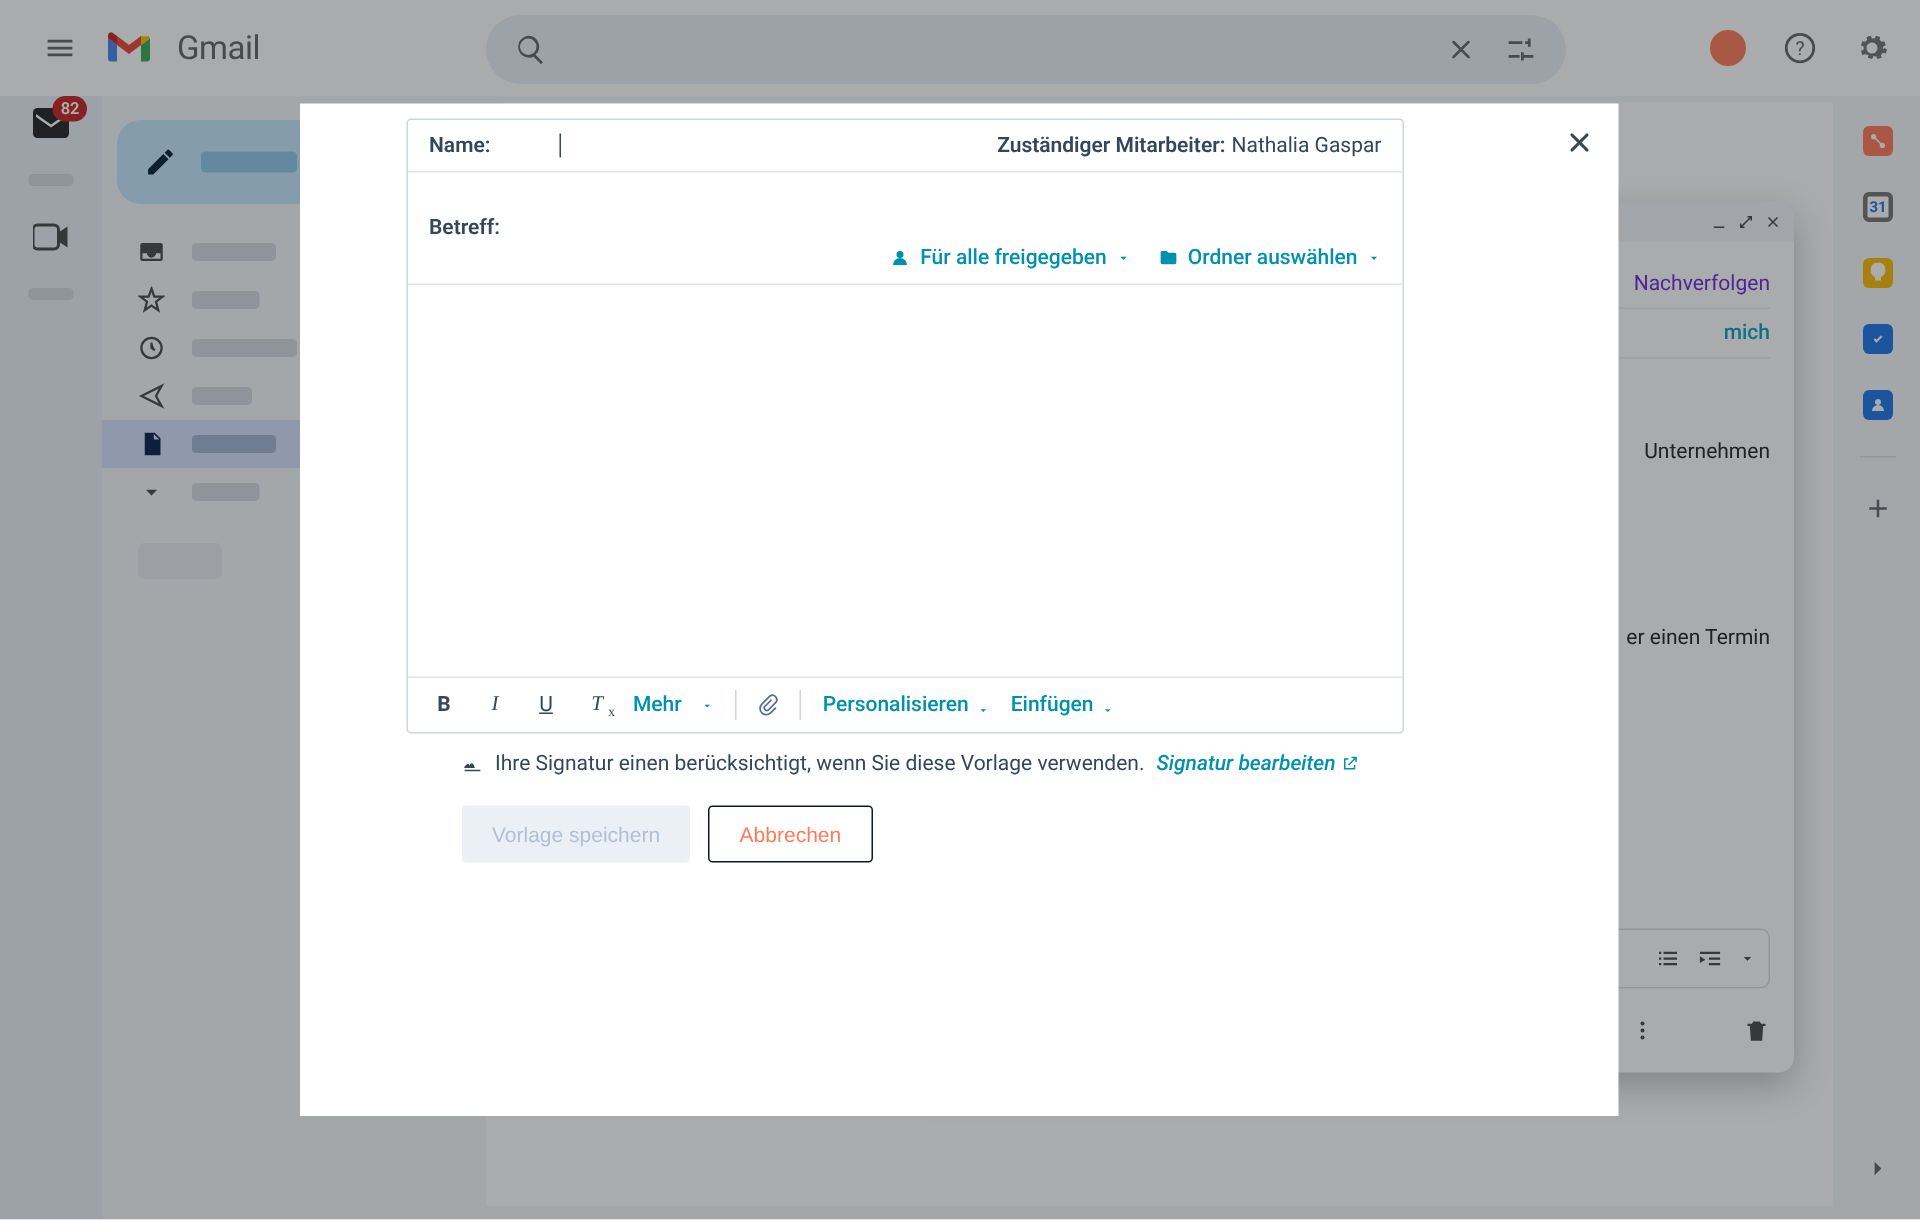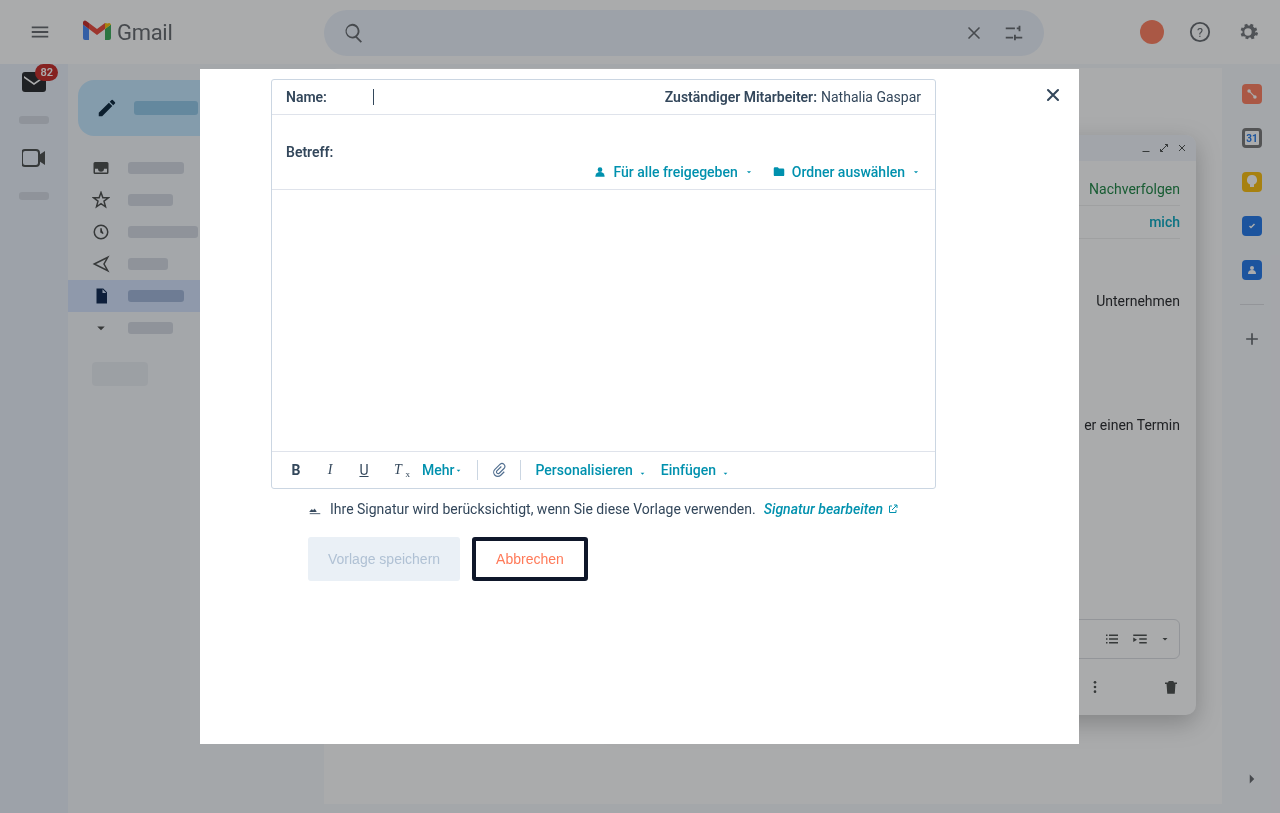--- a/index.html
+++ b/index.html
@@ -22,23 +22,23 @@
     padding: 0 16px;
     background: #ffffff;
   }
   .hamburger {
     width: 48px; height: 48px;
     display: flex; align-items: center; justify-content: center;
     border-radius: 50%;
     color: #5f6368;
   }
   .gmail-logo {
-    display: flex; 
-    margin-left: 19px;
-    gap: 6px;
+    display: flex; align-items: center;
+    margin-left: 8px;
+    gap: 18px;
   }
   .gmail-logo-text {
     font-size: 22px;
     color: #5f6368;
     font-weight: 400;
     letter-spacing: -0.3px;
   }
   .search-bar {
     position: absolute;
     left: 324px;
@@ -235,21 +235,21 @@
     color: #202124;
     flex: 1;
   }
   .cw-row {
     display:flex;
     justify-content: flex-end;
     gap: 16px;
     padding: 8px 0;
   }
   .cw-row .tab {
-    color: #15803d;
+    color: #6d28d9;
   }
   .cw-link { color: #00a4bd; font-weight: 500; }
   .cw-text-line { padding: 4px 0; color: #202124; text-align: right; }
   .cw-toolbar {
     height: 40px;
     border: 1px solid #dadce0;
     margin: 0 16px;
     border-radius: 6px;
     display:flex;
     align-items:center;
@@ -388,21 +388,21 @@
   .mf-toolbar {
     border-top: 1px solid #dfe3eb;
     padding: 8px 14px;
     display: flex;
     align-items: center;
     gap: 14px;
     color: #33475b;
     font-size: 14px;
   }
   .mf-toolbar .tt { width: 20px; text-align: center; }
-  .mf-more { color: #0091ae; font-weight: 500; display:flex; align-items:center; gap:0; }
+  .mf-more { color: #0091ae; font-weight: 500; display:flex; align-items:center; gap:13px; }
   .mf-sep { width: 1px; height: 20px; background: #cbd6e2; }
   .mf-link-btn { color: #0091ae; font-weight: 500; display:flex; align-items:flex-end; gap:5px; }
 
   .modal-sig {
     margin: 12px 0 0 108px;
     font-size: 14px;
     color: #33475b;
     display: flex;
     align-items: center;
     gap: 8px;
@@ -419,21 +419,21 @@
     color: #b0c1d4;
     border: none;
     padding: 10px 20px;
     border-radius: 3px;
     font-size: 14px;
     font-weight: 500;
   }
   .btn-cancel {
     background: #fff;
     color: #ff7a59;
-    border: 4px solid #0f172a;
+    border: 1px solid #0f172a;
     padding: 10px 20px;
     border-radius: 3px;
     font-size: 14px;
     font-weight: 500;
   }
 
   svg { display: block; }
 </style>
 </head>
 <body>
@@ -810,21 +810,21 @@
       </span>
     </div>
   </div>
 
   <div class="modal-sig">
     <span style="color:#33475b">
       <svg width="14" height="14" viewBox="0 0 24 24">
           <path fill="currentColor" d="M3 17c3-5 5-5 6 0 1-6 3-6 5 0M3 20h18" stroke="currentColor" stroke-width="1.5"></path>
         </svg>
     </span>
-    <span>Ihre Signatur wird berücksichtigt, wenn Sie diese Vorlage verwenden.</span>
+    <span>Ihre Signatur einen berücksichtigt, wenn Sie diese Vorlage verwenden.</span>
     <a>
       <span>Signatur bearbeiten</span>
       <svg width="12" height="12" viewBox="0 0 24 24">
           <path fill="none" stroke="currentColor" stroke-width="2" d="M14 4h6v6M20 4L10 14M18 14v5H5V6h5"></path>
         </svg>
     </a>
   </div>
 
   <div class="modal-actions">
     <button class="btn-save">Vorlage speichern</button>

